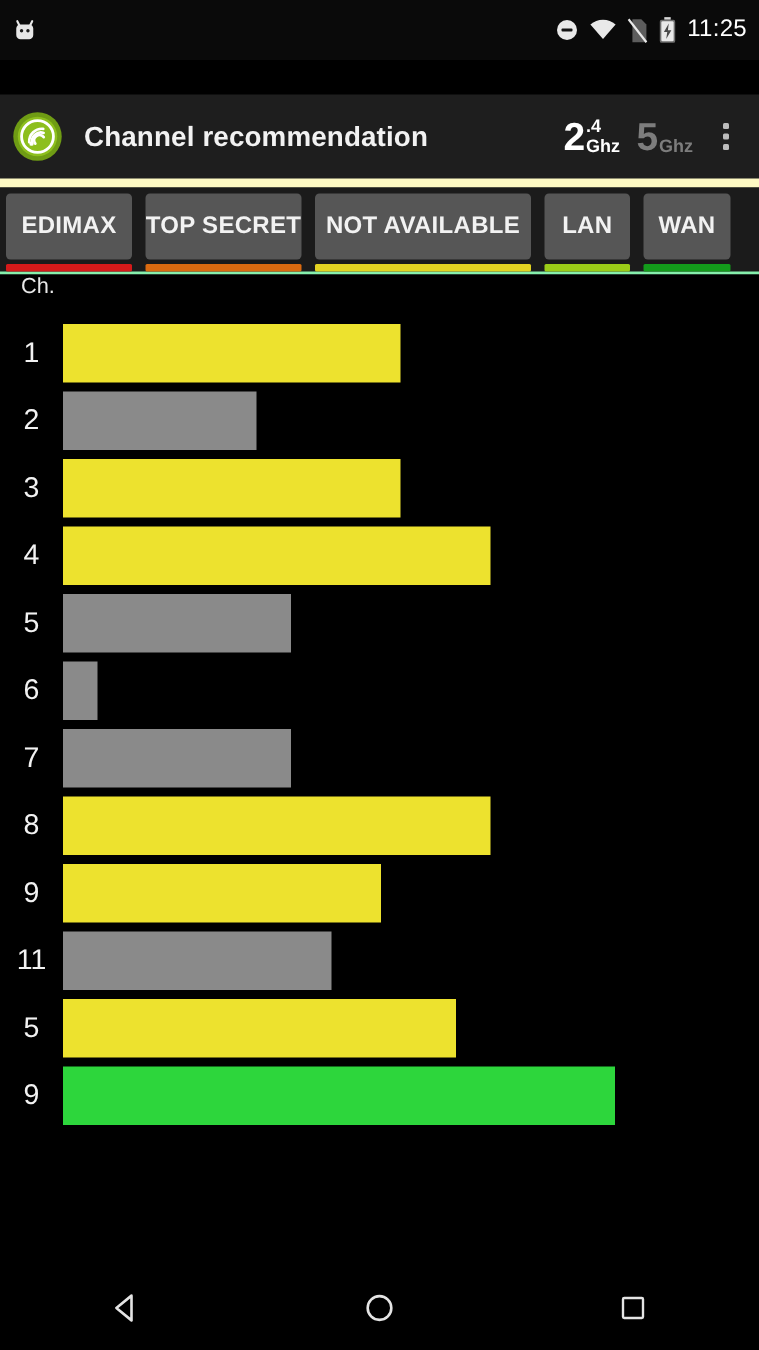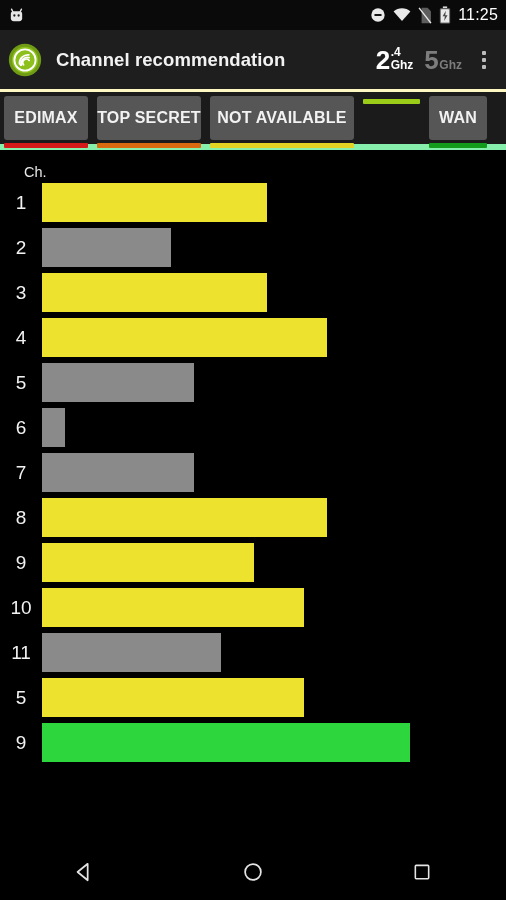--- a/index.html
+++ b/index.html
@@ -4,34 +4,35 @@
 <style>
   * { margin:0; padding:0; box-sizing:border-box; }
   html,body { width:506px; height:900px; background:#000; overflow:hidden; }
   body {
     font-family:"Liberation Sans", sans-serif;
     -webkit-font-smoothing:antialiased;
   }
 
   
   .statusbar {
-    height:30px; background:#0a0a0a;
+    height:40px; background:#0a0a0a;
     display:flex; align-items:center; padding:0 8px;
     position:relative;
   }
   .sb-left { display:flex; align-items:center; gap:6px; }
   .sb-right { margin-left:auto; display:flex; align-items:center; gap:7px; }
   .sb-time { color:#fff; font-size:16px; letter-spacing:.2px; font-weight:400; }
   .icon-svg { display:block; }
 
   
   .appbar {
     height:62px; background:#1e1e1e;
     display:flex; align-items:center; padding:0 10px 0 8px;
-    border-bottom:3px solid #fef9c3;
+    border-bottom:6px solid #fef9c3;
+    margin-top:23px;
   }
   .logo { width:34px; height:34px; flex:0 0 34px; }
   .app-title {
     color:#f2f2f2; font-size:18.5px; font-weight:bold;
     margin-left:14px; white-space:nowrap; letter-spacing:.1px;
   }
   .band-switch { margin-left:auto; display:flex; align-items:flex-end; gap:11px; }
   .band { display:flex; align-items:flex-end; line-height:1; cursor:pointer; }
   .band .big { font-size:26px; font-weight:bold; letter-spacing:-.5px; }
   .band .sub { display:flex; flex-direction:column; align-items:flex-start; margin-left:1px; }
@@ -40,40 +41,40 @@
   .band.active { color:#ffffff; }
   .band.inactive { color:#7d7d7d; }
   .overflow { margin-left:16px; margin-right:6px; display:flex; flex-direction:column; gap:3px; padding:4px; cursor:pointer; }
   .overflow i { display:block; width:4px; height:4px; background:#bcbcbc; border-radius:1px; }
 
   
   .tabbar {
     height:58px; background:#1b1b1b;
     display:flex; align-items:flex-start; gap:9px;
     padding:4px 4px 0 4px;
-    border-bottom:6px solid #86efac;
+    border-bottom:2px solid #86efac;
   }
   .tab { display:flex; flex-direction:column; height:52px; cursor:pointer; }
   .tab-btn {
     flex:1 1 auto;
     background:#565656;
     border-radius:3px;
     display:flex; align-items:center; justify-content:center;
     padding:0 11px;
     min-width:0;
   }
   .tab-label {
     color:#f2f2f2; font-size:16px; font-weight:bold;
     white-space:nowrap; letter-spacing:.2px;
   }
   .tab-underline { height:5px; margin-top:3px; border-radius:1px; }
 
   
   .chart-wrap { background:#000; padding:0; position:relative; height:715px; }
-  .chart-head { display:flex; align-items:flex-end; height:30px; padding-left:24px; }
+  .chart-head { display:flex; align-items:flex-start; height:30px; padding-left:14px; }
   .chart-head .col-ch { color:#e8e8e8; font-size:14.5px; width:36px; }
   .chart-head .col-title { color:#e8e8e8; font-size:14.5px; }
 
   .rows { padding-left:0; }
   .row { height:45px; display:flex; align-items:center; position:relative; }
   .row-label {
     width:42px; text-align:center; color:#f2f2f2;
     font-size:19px; flex:0 0 42px;
   }
   .bar { height:39px; }
@@ -181,20 +182,23 @@
       </div>
       <div class="tab-underline" style="background: rgb(218, 106, 16);"></div>
     </div>
     <div class="tab" style="width: 144px; text-align: right;">
       <div class="tab-btn">
         <span class="tab-label">NOT AVAILABLE</span>
       </div>
       <div class="tab-underline" style="background: rgb(227, 211, 34);"></div>
     </div>
     <div class="tab" style="width: 57px;">
+      <div class="tab-btn">
+        <span class="tab-label">LAN</span>
+      </div>
       <div class="tab-underline" style="background: rgb(155, 204, 24);"></div>
     </div>
     <div class="tab" style="width: 58px;">
       <div class="tab-btn">
         <span class="tab-label">WAN</span>
       </div>
       <div class="tab-underline" style="background: rgb(19, 155, 27);"></div>
     </div>
   </div>
 
@@ -231,24 +235,20 @@
         <span class="row-label">7</span>
         <div class="bar" style="width: 151.8px; background: rgb(138, 138, 138);"></div>
       </div>
       <div class="row">
         <span class="row-label">8</span>
         <div class="bar" style="width: 285.2px; background: rgb(237, 226, 46);"></div>
       </div>
       <div class="row">
         <span class="row-label">9</span>
         <div class="bar" style="width: 211.6px; background: rgb(237, 226, 46);"></div>
-      </div>
-      <div class="row">
-        <span class="row-label">10</span>
-        <div class="bar" style="width: 262.2px; background: rgb(237, 226, 46);"></div>
       </div>
       <div class="row">
         <span class="row-label">11</span>
         <div class="bar" style="width: 179.4px; background: rgb(138, 138, 138);"></div>
       </div>
       <div class="row">
         <span class="row-label">5</span>
         <div class="bar" style="width: 262.2px; background: rgb(237, 226, 46);"></div>
       </div>
       <div class="row">

